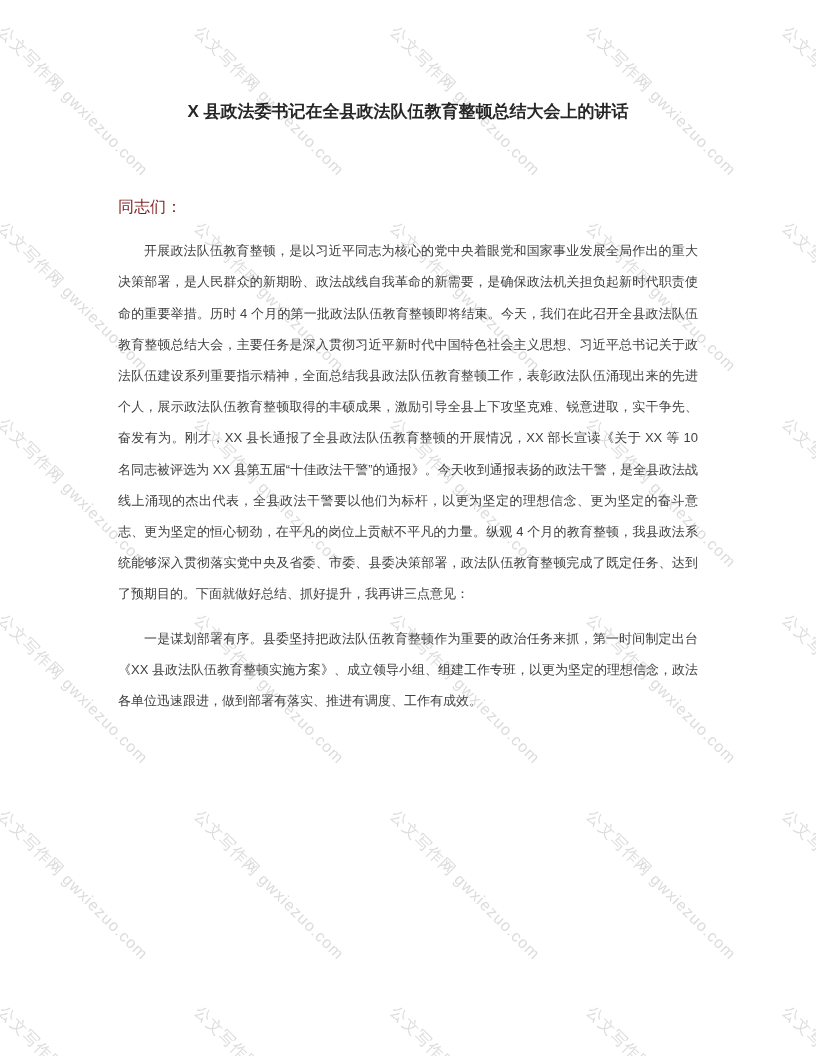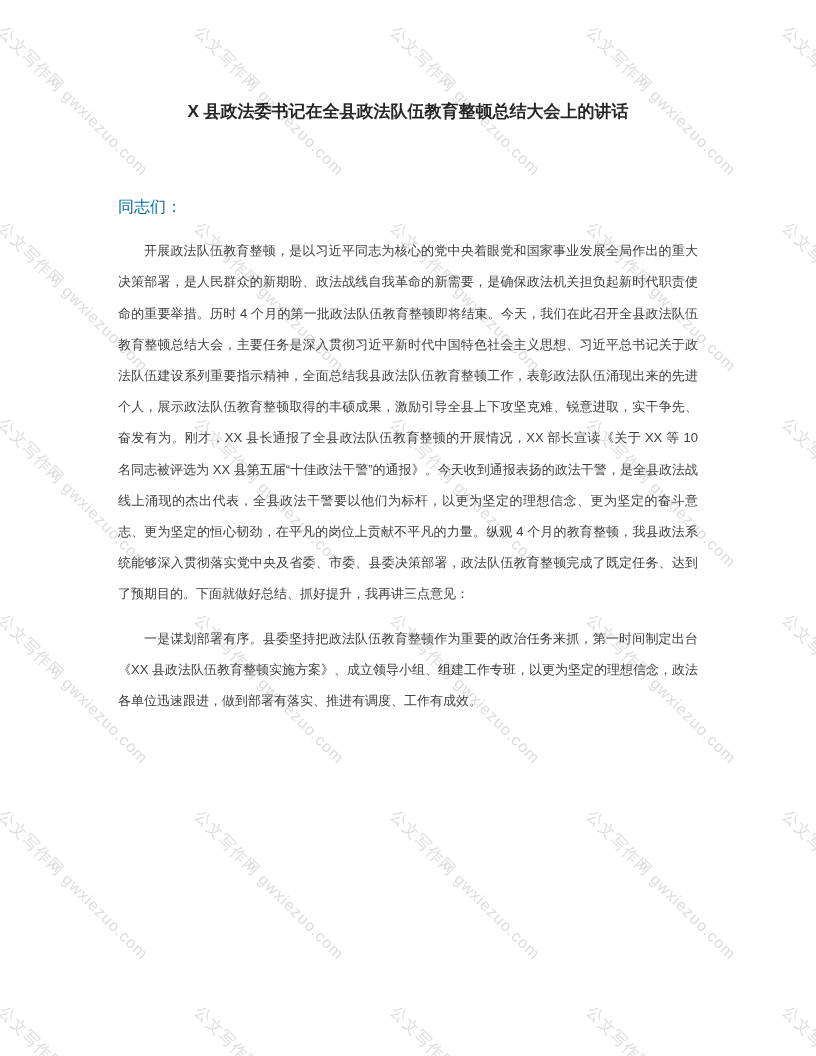--- a/index.html
+++ b/index.html
@@ -39,21 +39,21 @@
     font-size: 17px;
     font-weight: bold;
     line-height: 31px;
     text-align: center;
     color: #262626;
   }
   .salutation {
     margin: 0 0 13px 0;
     font-size: 16px;
     line-height: 31.2px;
-    color: #0369a1;
+    color: #7f1d1d;
   }
   .body-paragraph {
     margin: 0 0 13px 0;
     font-size: 13px;
     line-height: 31.2px;
     text-align: justify;
     text-indent: 2em;
     color: #404040;
   }
 </style>

